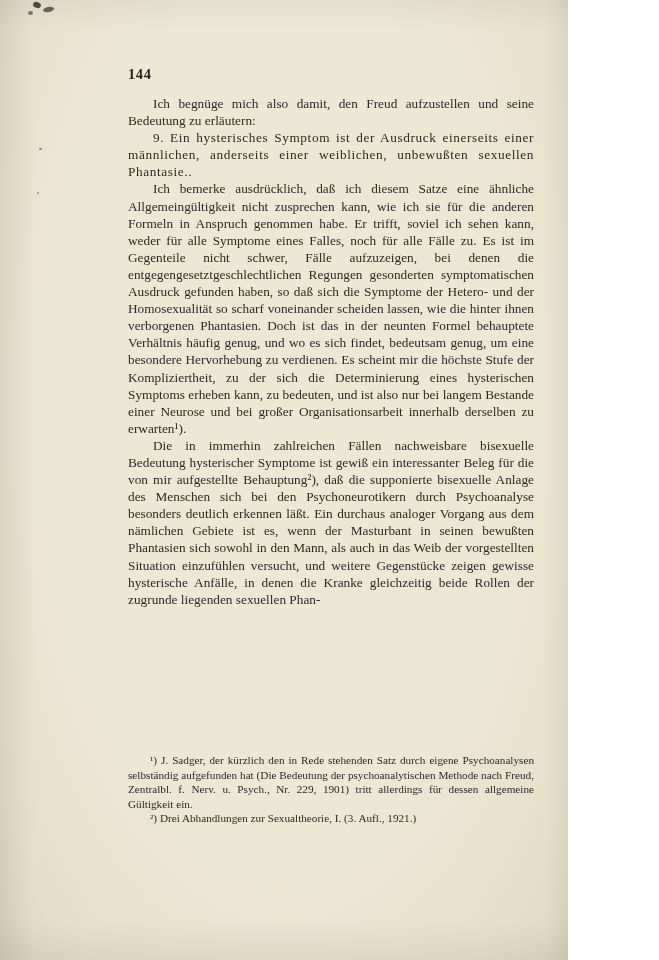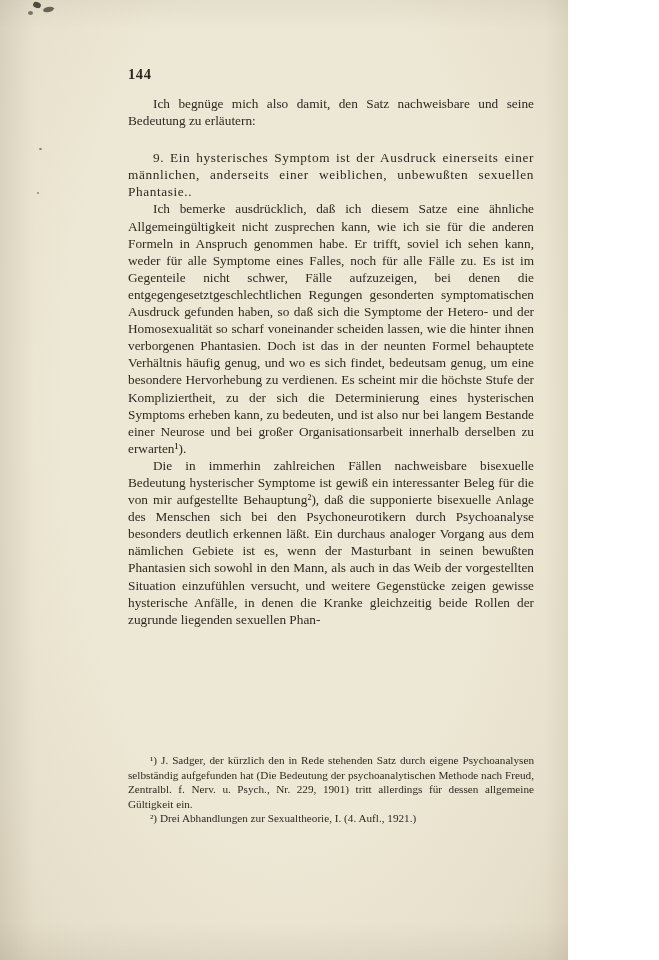--- a/index.html
+++ b/index.html
@@ -46,21 +46,20 @@
     text-align: justify;
     color: #2e2a22;
   }
   .text-block p {
     text-indent: 25px;
     margin: 0;
   }
   .text-block p.thesis {
     letter-spacing: 0.045em;
     word-spacing: 0.09em;
-    margin-top: 20px;
   }
 
   .footnotes {
     position: absolute;
     left: 128px;
     top: 753px;
     width: 406px;
     font-size: 11.2px;
     line-height: 14.6px;
     text-align: justify;
@@ -86,24 +85,24 @@
 
   <div class="artifact a1"></div>
   <div class="artifact a2"></div>
   <div class="artifact a3"></div>
   <div class="artifact a4"></div>
   <div class="artifact a5"></div>
 
   <div class="page-number">144</div>
 
   <div class="text-block">
-    <p>Ich begnüge mich also damit, den Satz nachweisbare und seine Bedeutung zu erläutern:</p>
+    <p>Ich begnüge mich also damit, den Freud aufzustellen und seine Bedeutung zu erläutern:</p>
     <p class="thesis">9. Ein hysterisches Symptom ist der Ausdruck einerseits einer männlichen, anderseits einer weiblichen, unbewußten sexuellen Phantasie..</p>
     <p>Ich bemerke ausdrücklich, daß ich diesem Satze eine ähnliche Allgemeingültigkeit nicht zusprechen kann, wie ich sie für die anderen Formeln in Anspruch genommen habe. Er trifft, soviel ich sehen kann, weder für alle Symptome eines Falles, noch für alle Fälle zu. Es ist im Gegenteile nicht schwer, Fälle aufzuzeigen, bei denen die entgegengesetztgeschlechtlichen Regungen gesonderten symptomatischen Ausdruck gefunden haben, so daß sich die Symptome der Hetero- und der Homosexualität so scharf voneinander scheiden lassen, wie die hinter ihnen verborgenen Phantasien. Doch ist das in der neunten Formel behauptete Verhältnis häufig genug, und wo es sich findet, bedeutsam genug, um eine besondere Hervorhebung zu verdienen. Es scheint mir die höchste Stufe der Kompliziertheit, zu der sich die Determinierung eines hysterischen Symptoms erheben kann, zu bedeuten, und ist also nur bei langem Bestande einer Neurose und bei großer Organisationsarbeit innerhalb derselben zu erwarten¹).</p>
     <p>Die in immerhin zahlreichen Fällen nachweisbare bisexuelle Bedeutung hysterischer Symptome ist gewiß ein interessanter Beleg für die von mir aufgestellte Behauptung²), daß die supponierte bisexuelle Anlage des Menschen sich bei den Psychoneurotikern durch Psychoanalyse besonders deutlich erkennen läßt. Ein durchaus analoger Vorgang aus dem nämlichen Gebiete ist es, wenn der Masturbant in seinen bewußten Phantasien sich sowohl in den Mann, als auch in das Weib der vorgestellten Situation einzufühlen versucht, und weitere Gegenstücke zeigen gewisse hysterische Anfälle, in denen die Kranke gleichzeitig beide Rollen der zugrunde liegenden sexuellen Phan-</p>
   </div>
 
   <div class="footnotes">
     <p>¹) J. Sadger, der kürzlich den in Rede stehenden Satz durch eigene Psychoanalysen selbständig aufgefunden hat (Die Bedeutung der psychoanalytischen Methode nach Freud, Zentralbl. f. Nerv. u. Psych., Nr. 229, 1901) tritt allerdings für dessen allgemeine Gültigkeit ein.</p>
-    <p>²) Drei Abhandlungen zur Sexualtheorie, I. (4. Aufl., 1921.)</p>
+    <p>²) Drei Abhandlungen zur Sexualtheorie, I. (3. Aufl., 1921.)</p>
   </div>
 
 </div>
 
 </body></html>

